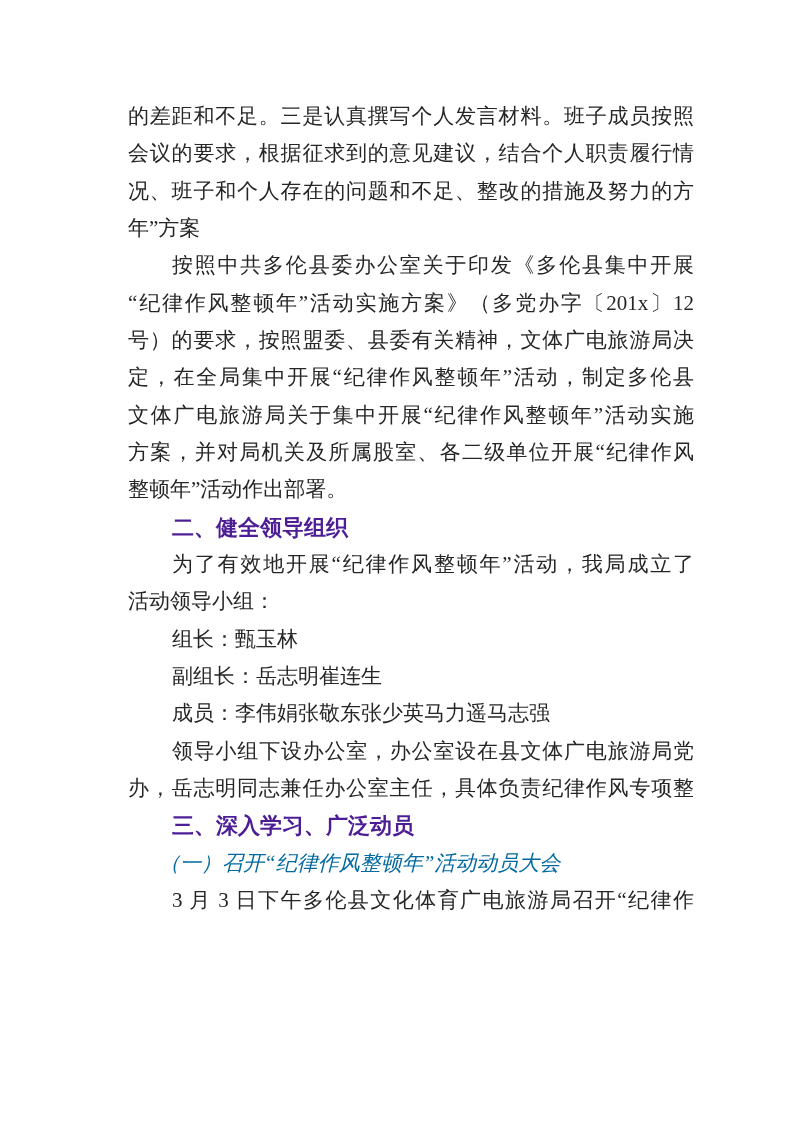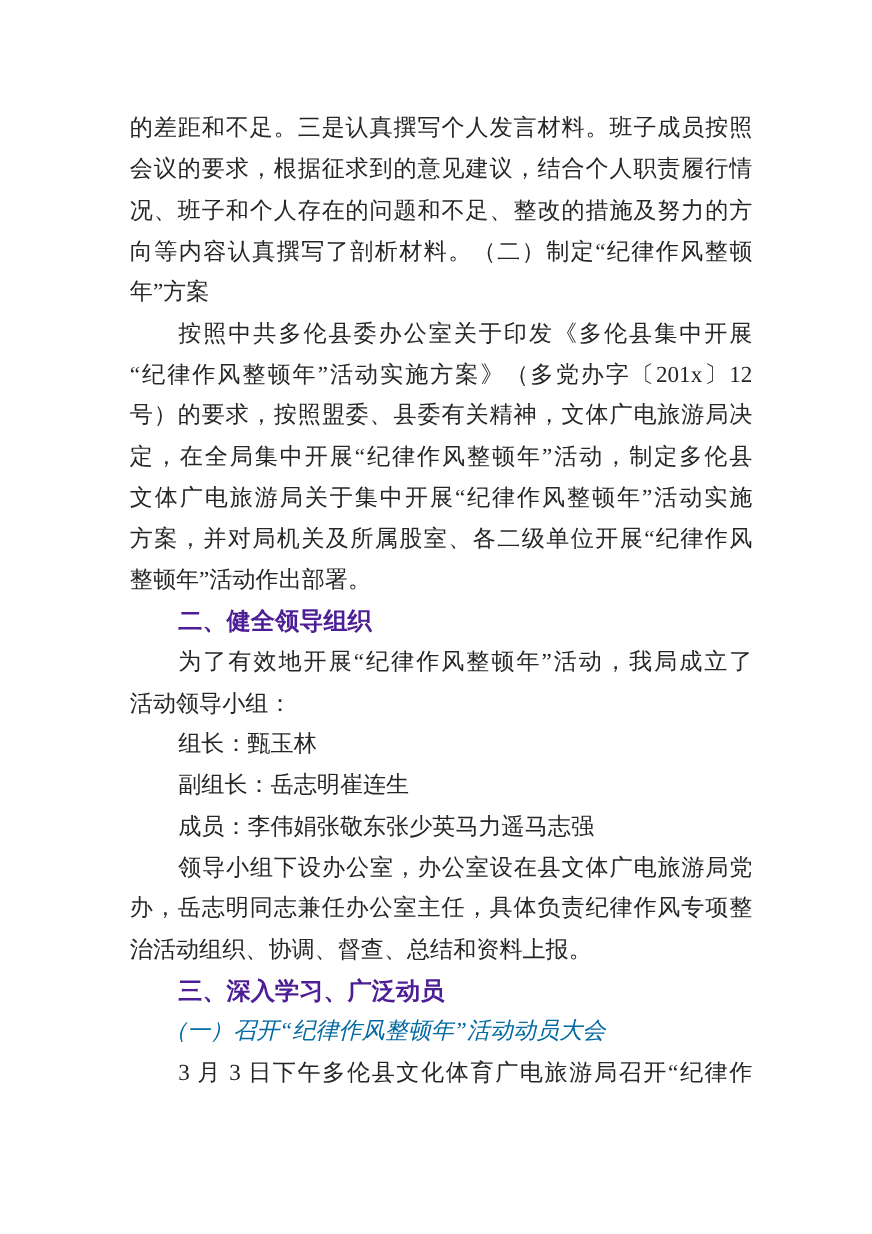--- a/index.html
+++ b/index.html
@@ -10,21 +10,21 @@
   .page {
     position: relative;
     width: 793px;
     height: 1122px;
     background: #ffffff;
     overflow: hidden;
     font-family: "Liberation Serif", "DejaVu Serif", serif;
   }
   .content {
     position: absolute;
-    left: 118px;
+    left: 128px;
     top: 98px;
     width: 566px;
   }
   .ln {
     height: 37.33px;
     line-height: 37.33px;
     font-size: 21px;
     color: #262626;
     text-align: left;
     overflow: hidden;
@@ -52,35 +52,33 @@
   }
 </style>
 </head>
 <body>
 
 <div class="page">
   <div class="content">
     <div class="ln j">的差距和不足。三是认真撰写个人发言材料。班子成员按照</div>
     <div class="ln j">会议的要求，根据征求到的意见建议，结合个人职责履行情</div>
     <div class="ln j">况、班子和个人存在的问题和不足、整改的措施及努力的方</div>
-    <div class="ln j">向等内容认真撰写了剖析材料。（二）制定“纪律作风整顿</div>
     <div class="ln">年”方案</div>
     <div class="ln j ind">按照中共多伦县委办公室关于印发《多伦县集中开展</div>
     <div class="ln j">“纪律作风整顿年”活动实施方案》（多党办字〔201x〕12</div>
     <div class="ln j">号）的要求，按照盟委、县委有关精神，文体广电旅游局决</div>
     <div class="ln j">定，在全局集中开展“纪律作风整顿年”活动，制定多伦县</div>
     <div class="ln j">文体广电旅游局关于集中开展“纪律作风整顿年”活动实施</div>
     <div class="ln j">方案，并对局机关及所属股室、各二级单位开展“纪律作风</div>
     <div class="ln">整顿年”活动作出部署。</div>
     <div class="ln h ind">二、健全领导组织</div>
     <div class="ln j ind">为了有效地开展“纪律作风整顿年”活动，我局成立了</div>
     <div class="ln">活动领导小组：</div>
     <div class="ln ind">组长：甄玉林</div>
     <div class="ln ind">副组长：岳志明崔连生</div>
     <div class="ln ind">成员：李伟娟张敬东张少英马力遥马志强</div>
     <div class="ln j ind">领导小组下设办公室，办公室设在县文体广电旅游局党</div>
     <div class="ln j">办，岳志明同志兼任办公室主任，具体负责纪律作风专项整</div>
-    <div class="ln">治活动组织、协调、督查、总结和资料上报。</div>
     <div class="ln h ind">三、深入学习、广泛动员</div>
     <div class="ln k ind2">（一）召开“纪律作风整顿年”活动动员大会</div>
     <div class="ln j ind">3 月 3 日下午多伦县文化体育广电旅游局召开“纪律作</div>
   </div>
 </div>
 
 </body></html>

